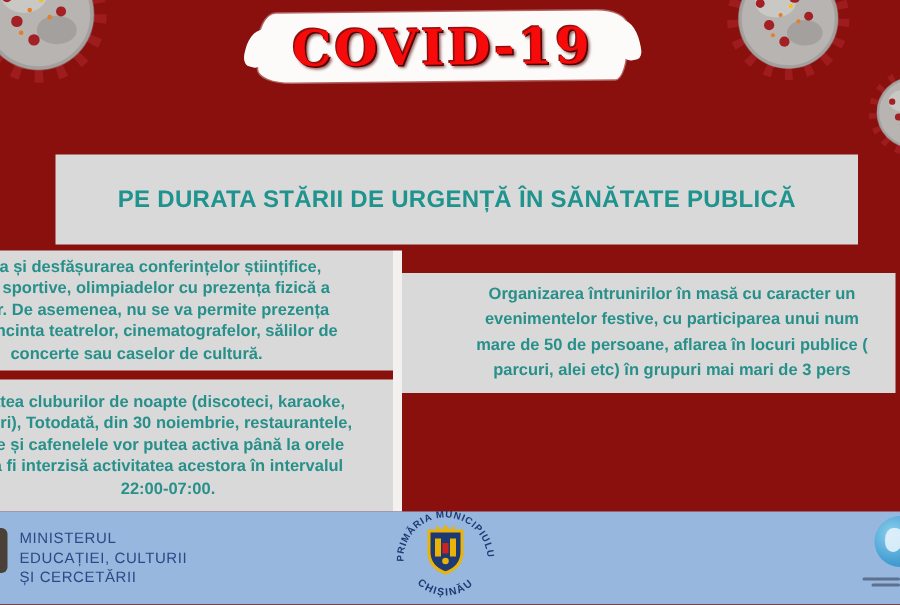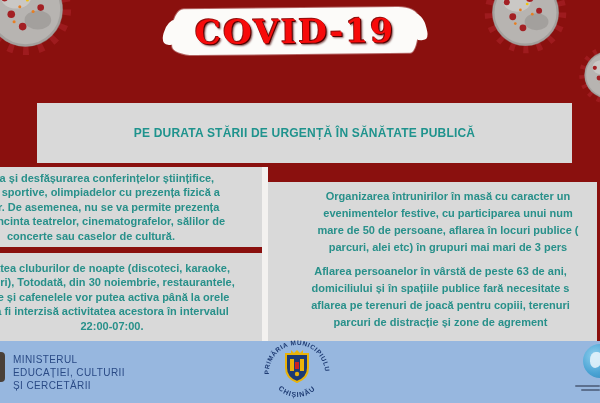--- a/index.html
+++ b/index.html
@@ -20,21 +20,21 @@
     font-family:"DejaVu Serif","Liberation Serif",serif;font-weight:900;font-size:33px;
     letter-spacing:2px;color:#f70a0a;
     text-shadow:2px 2px 2px rgba(70,0,0,.65),-1px -1px 0 #90100f,1px 1px 0 #5e0505;}
 
   .subtitle{left:0;top:57px;width:100%;text-align:center;color:#ffffff;
     font-family:"DejaVu Serif","Liberation Serif",serif;font-weight:bold;font-size:26px;}
 
   
   .urgent-banner{left:37px;top:103px;width:535px;height:60px;background:#d9d9d9;
     display:flex;flex-direction:column;justify-content:center;text-align:center;
-    font-weight:800;font-size:12px;letter-spacing:.2px;color:#1f938d;line-height:25px;}
+    font-weight:800;font-size:16px;letter-spacing:.2px;color:#1f938d;line-height:25px;}
   .urgent-banner .hl{color:#ed1b16;}
 
   
   .block{background:#d9d9d9;overflow:hidden;}
   .block-inner{position:absolute;top:0;bottom:0;display:flex;flex-direction:column;
     justify-content:center;text-align:center;white-space:pre-line;
     color:#28908a;font-weight:bold;font-size:11px;}
   .lh-tight{line-height:14.5px;}
   .lh-loose{line-height:17px;}
   .b-tl{left:0;top:167px;width:262px;height:80px;}
@@ -112,26 +112,20 @@
 mare de 50 de persoane, aflarea în locuri publice (
 parcuri, alei etc) în grupuri mai mari de 3 pers</div>
   </div>
   <div class="abs block b-bl">
     <div class="block-inner lh-tight" style="right:0;width:300px">atea cluburilor de noapte (discoteci, karaoke,
 ruri), Totodată, din 30 noiembrie, restaurantele,
 le și cafenelele vor putea activa până la orele
 a fi interzisă activitatea acestora în intervalul
 22:00-07:00.</div>
   </div>
-  <div class="abs block b-br">
-    <div class="block-inner lh-loose" style="left:0;width:345px">Aflarea persoanelor în vârstă de peste 63 de ani,
-domiciliului și în spațiile publice  fară necesitate s
-aflarea pe terenuri de joacă pentru copiii, terenuri
-parcuri de distracție și zone de agrement</div>
-  </div>
   <div class="abs divider"></div>
 
   <div class="abs footer"></div>
   <div class="abs ministry-sliver"></div>
   <div class="abs ministry">MINISTERUL
 EDUCAȚIEI, CULTURII
 ȘI CERCETĂRII</div>
 
   <svg class="abs" style="left:261px;top:331px" width="72" height="72" viewBox="0 0 72 72">
     <defs>

